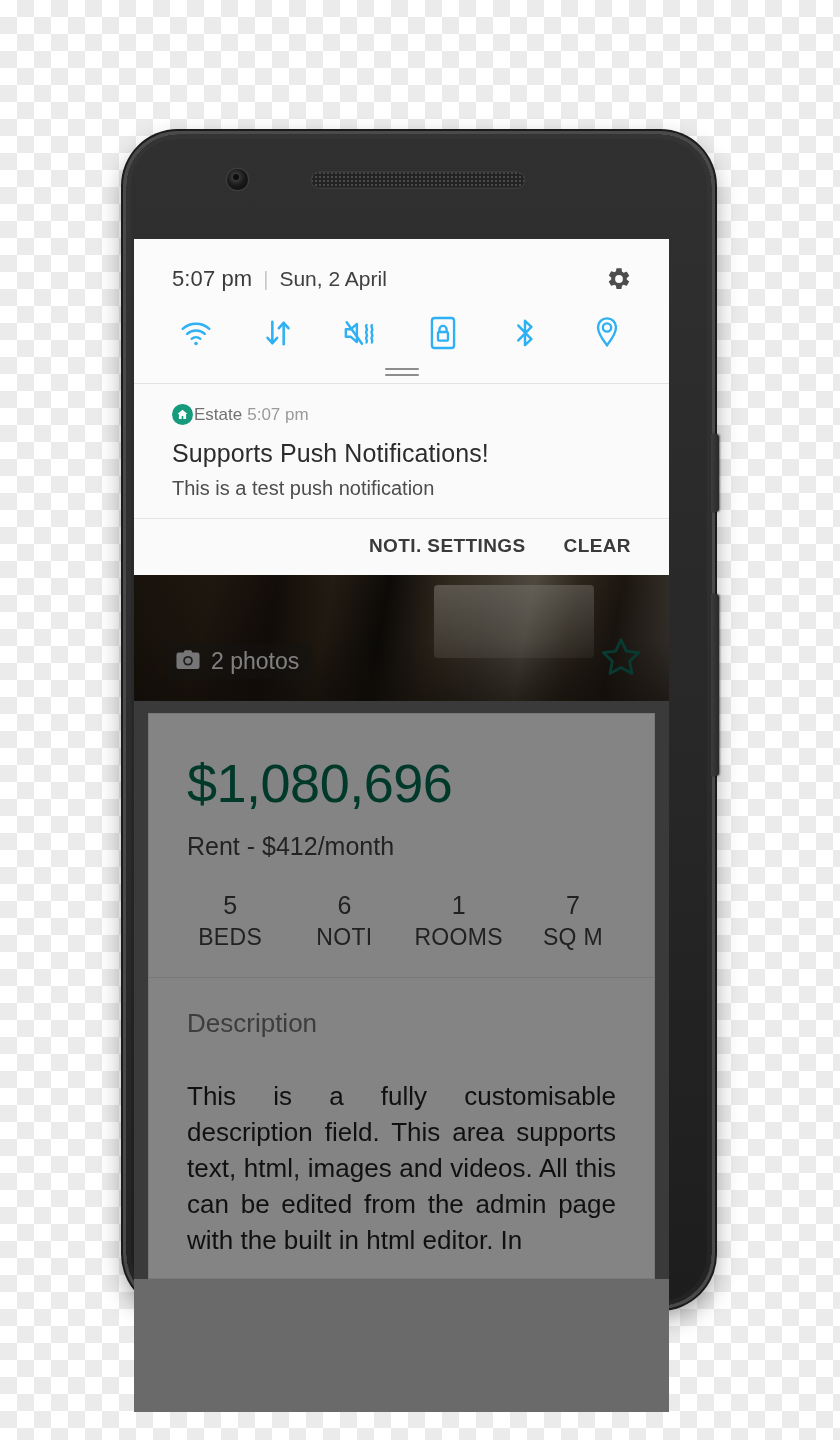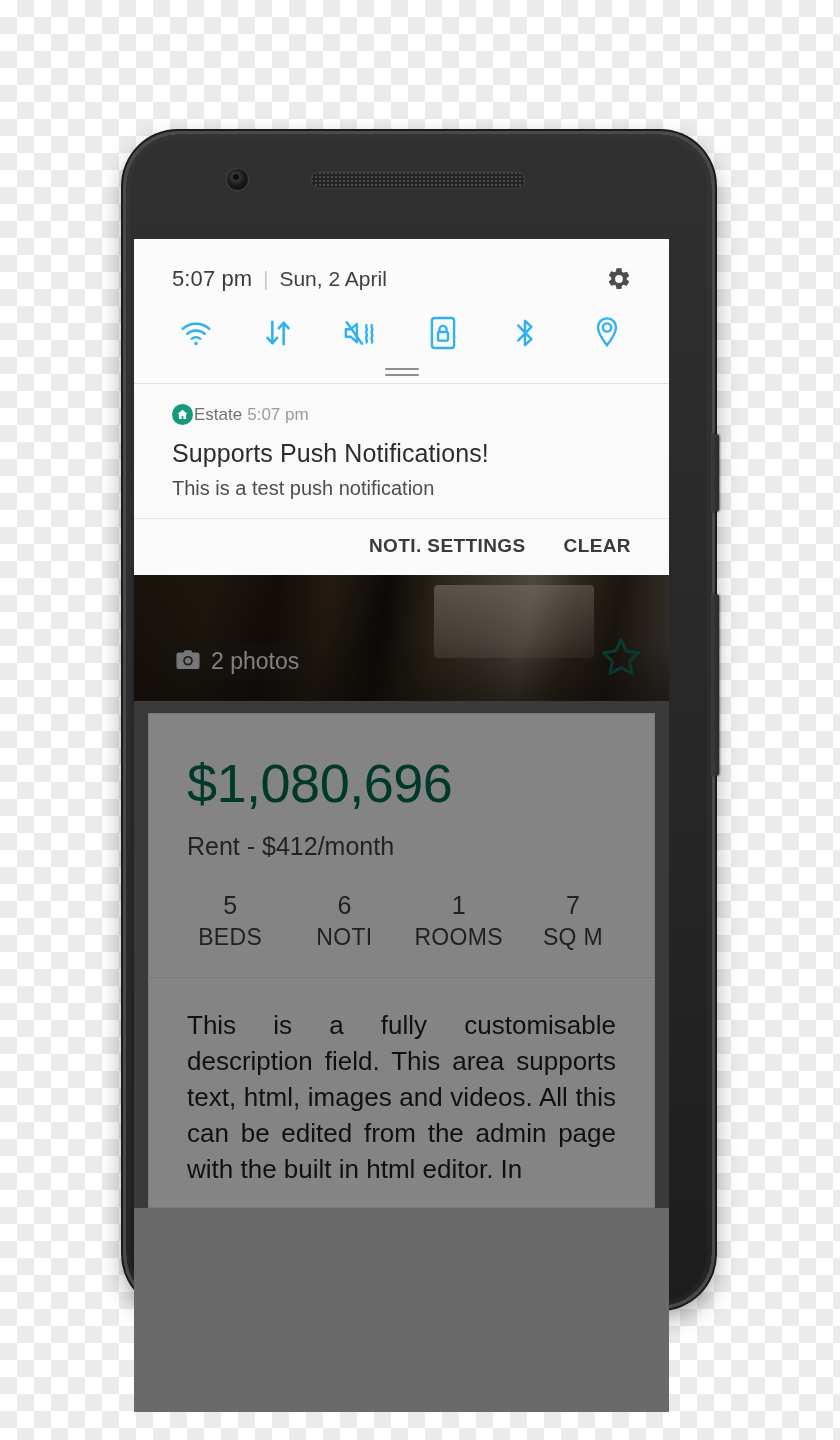--- a/index.html
+++ b/index.html
@@ -429,18 +429,19 @@
             <div class="stat-label">ROOMS</div>
           </div>
           <div class="stat">
             <div class="stat-value">7</div>
             <div class="stat-label">SQ M</div>
           </div>
         </div>
       </div>
 
       <div id="description-card">
+        <div id="description-heading">Description</div>
         <div id="description-text">This is a fully customisable description field. This area supports text, html, images and videos. All this can be edited from the admin page with the built in html editor. In</div>
       </div>
     </div>
 
   </div>
 </div>
 
 </body></html>

